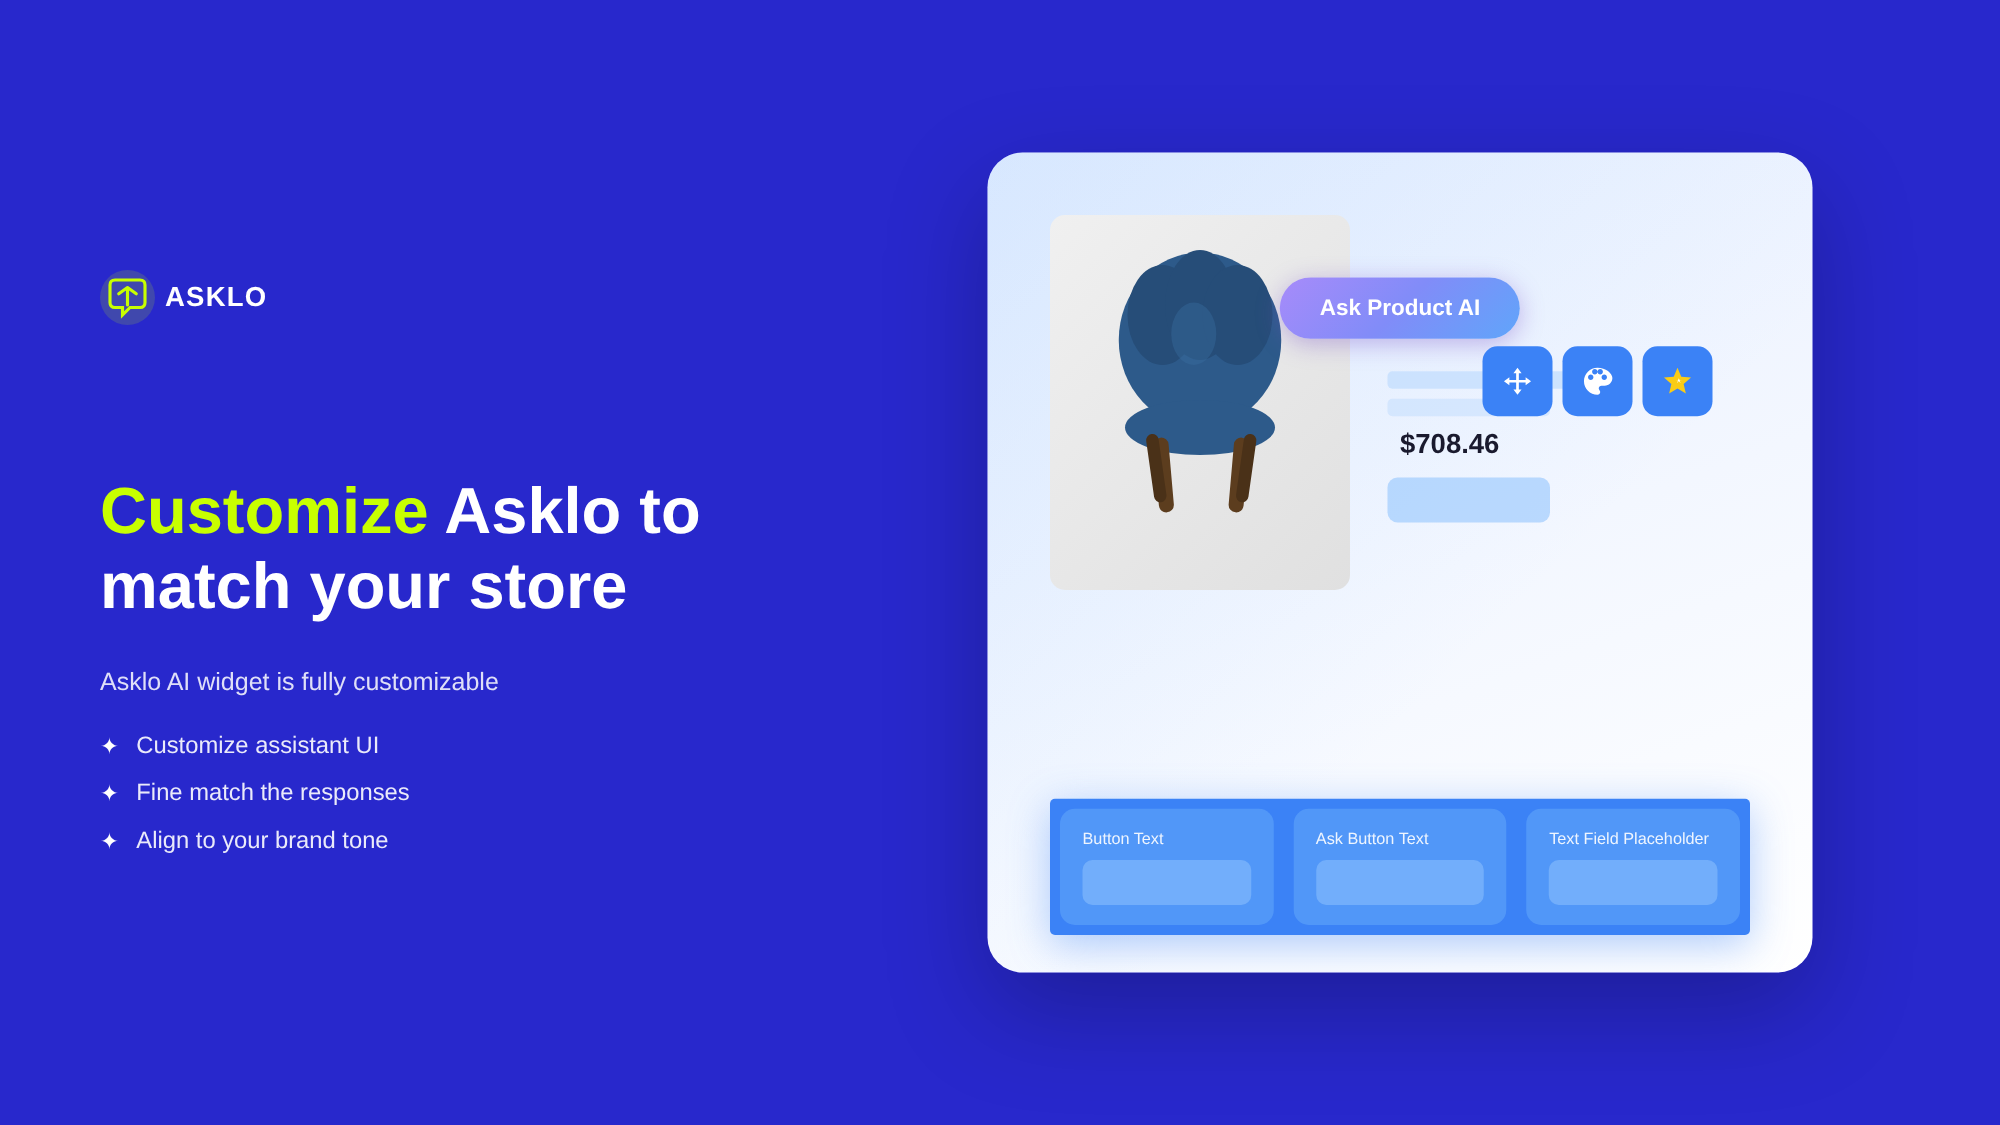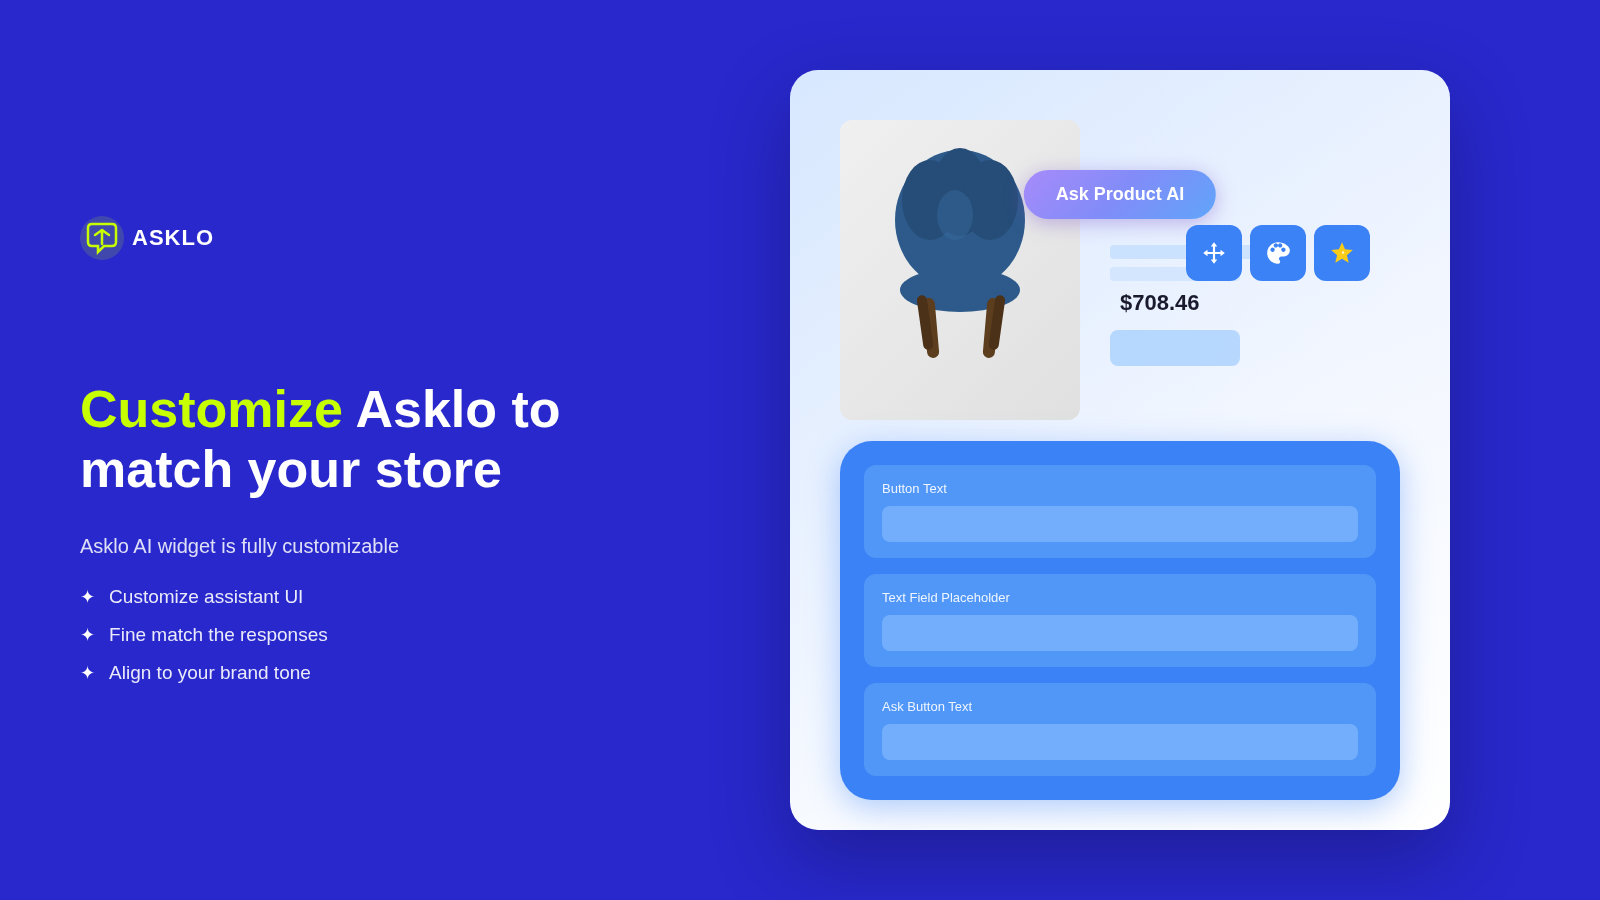--- a/index.html
+++ b/index.html
@@ -89,21 +89,21 @@
       display: flex;
       align-items: center;
       justify-content: center;
       padding: 40px 60px 40px 20px;
     }
 
     .card {
       background: white;
       border-radius: 28px;
       width: 660px;
-      height: 760px;
+      height: 656px;
       position: relative;
       overflow: hidden;
       box-shadow: 0 30px 80px rgba(0,0,0,0.25);
       background: linear-gradient(160deg, #e8f0ff 0%, #f0f5ff 40%, #ffffff 100%);
     }
 
     
     .ask-ai-btn {
       position: absolute;
       top: 100px;
@@ -210,24 +210,24 @@
       opacity: 0.5;
     }
 
     
     .custom-panel {
       position: absolute;
       bottom: 30px;
       left: 50px;
       right: 50px;
       background: #3b82f6;
-      border-radius: 32px;
-      padding: 24px;
+      border-radius: 4px;
+      padding: 8px;
       display: grid;
-      grid-template-columns: 1fr;
+      grid-template-columns: 1fr 1fr 1fr;
       gap: 16px;
       box-shadow: 0 8px 32px rgba(59,130,246,0.4);
     }
 
     .custom-field {
       background: rgba(96,165,250,0.6);
       border-radius: 12px;
       padding: 16px 18px;
     }
 
@@ -345,23 +345,23 @@
     <div class="price-text">$708.46</div>
 
     <div class="blue-bar"></div>
 
     <div class="custom-panel">
       <div class="custom-field">
         <div class="custom-field-label">Button Text</div>
         <div class="custom-field-input"></div>
       </div>
       <div class="custom-field">
+        <div class="custom-field-label">Ask Button Text</div>
+        <div class="custom-field-input"></div>
+      </div>
+      <div class="custom-field">
         <div class="custom-field-label">Text Field Placeholder</div>
         <div class="custom-field-input"></div>
       </div>
-      <div class="custom-field">
-        <div class="custom-field-label">Ask Button Text</div>
-        <div class="custom-field-input"></div>
-      </div>
     </div>
 
   </div>
 </div>
 
 </body></html>

